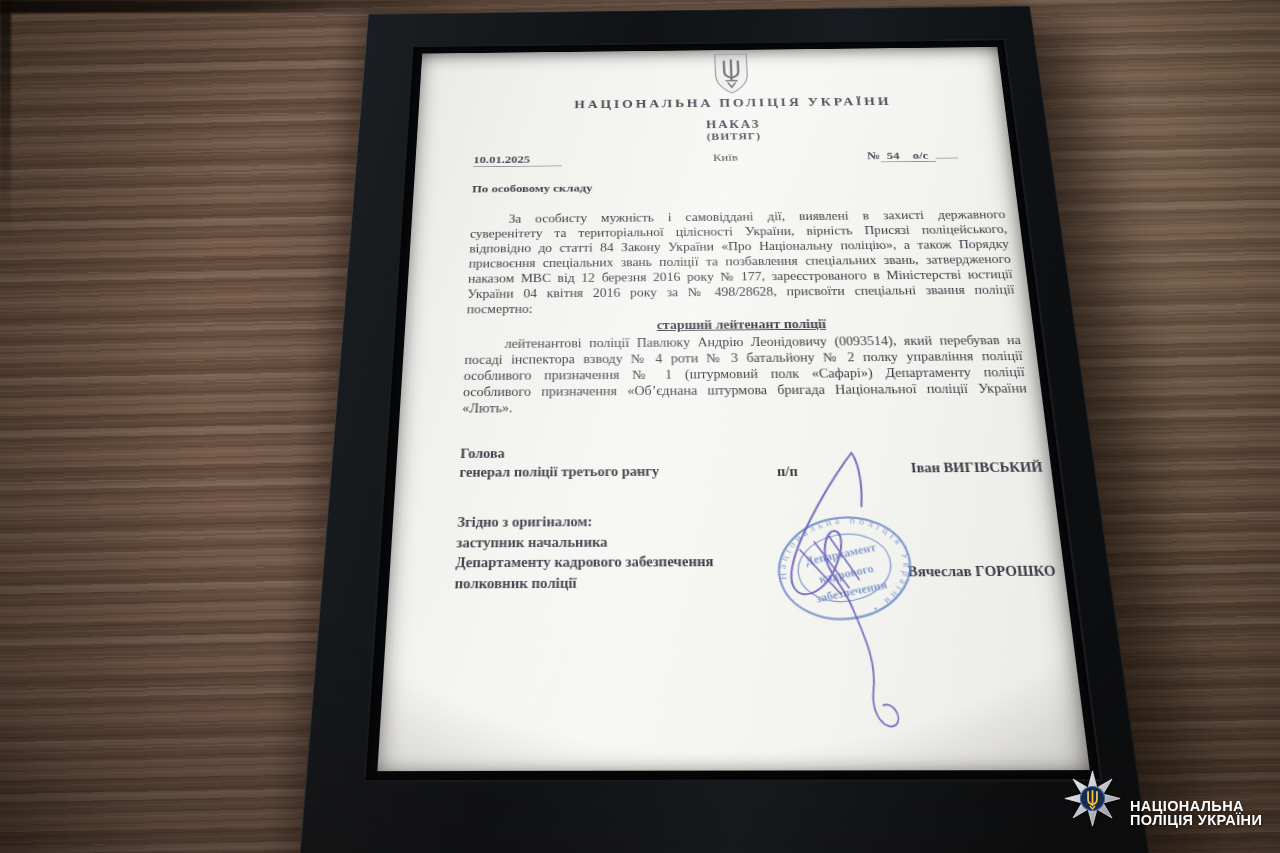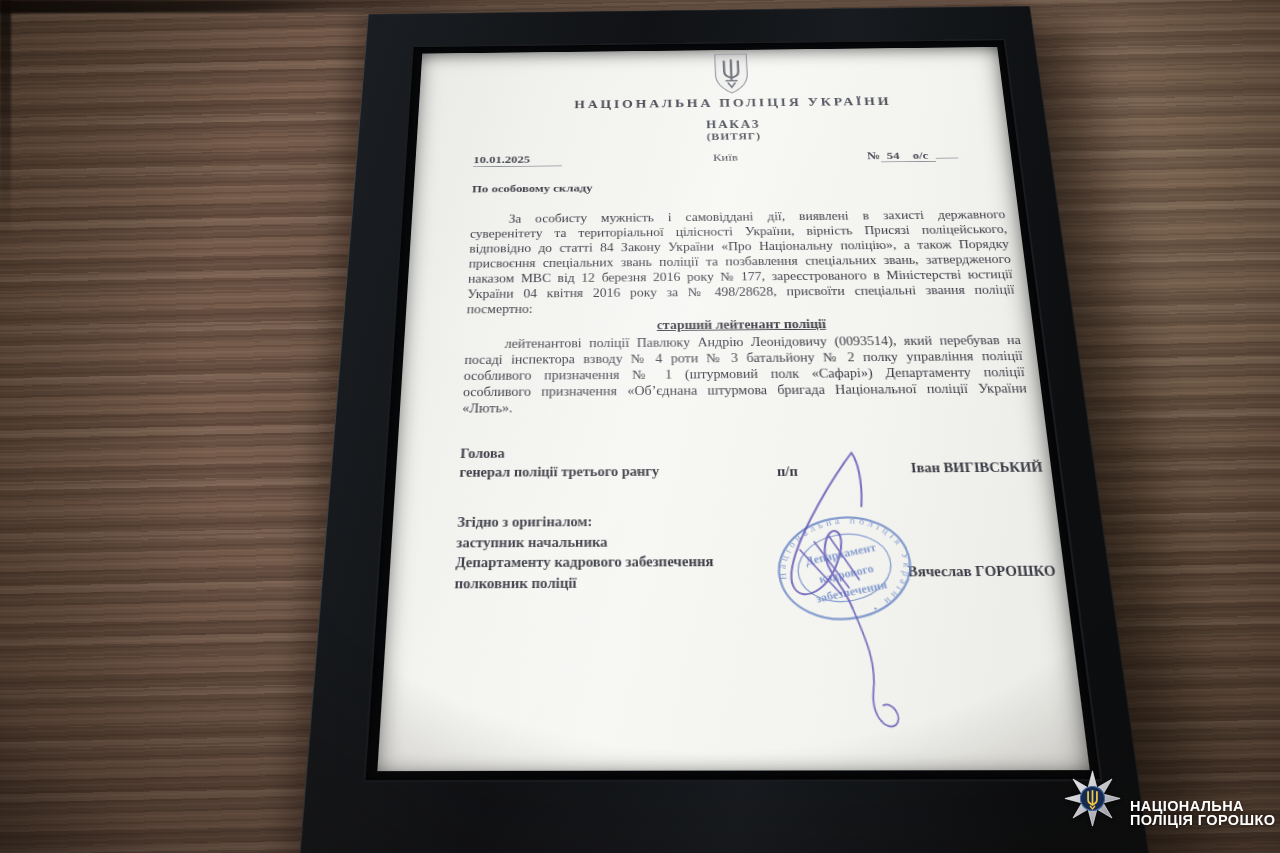--- a/index.html
+++ b/index.html
@@ -167,16 +167,16 @@
       <polygon points="32,1 37,20 53.9,10.1 44,27 63,32 44,37 53.9,53.9 37,44 32,63 27,44 10.1,53.9 20,37 1,32 20,27 10.1,10.1 27,20" fill="url(#silver)" stroke="#e8e9ee" stroke-width="0.8"></polygon>
       <circle cx="32" cy="32" r="13.5" fill="#152a50" stroke="#46669c" stroke-width="1.2"></circle>
       <g stroke="#f2c443" fill="none" stroke-linecap="round" transform="translate(32,32) scale(0.62)">
         <path d="M-8,-12 V2 Q-8,9 0,11 Q8,9 8,2 V-12" stroke-width="3.2"></path>
         <path d="M0,-14 V12" stroke-width="3.2"></path>
         <path d="M-4,14 L0,19 L4,14" stroke-width="2.5"></path>
       </g>
     </svg>
     <div class="wm-text">
       <div>НАЦІОНАЛЬНА</div>
-      <div>ПОЛІЦІЯ ГОРОШКО</div>
+      <div>ПОЛІЦІЯ УКРАЇНИ</div>
     </div>
   </div>
 </div>
 
 </body></html>

